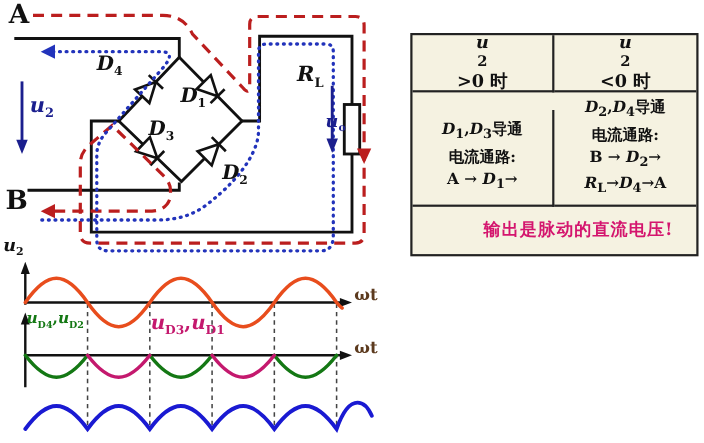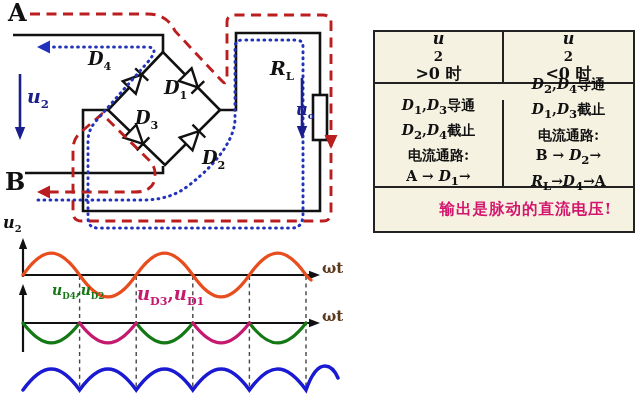--- a/index.html
+++ b/index.html
@@ -121,35 +121,33 @@
   <span class="lbl" style="left:88px;top:50px;font-size:18px;"><i>D</i><sub>4</sub></span>
   <span class="lbl" style="left:164px;top:79px;font-size:18px;"><i>D</i><sub>1</sub></span>
   <span class="lbl" style="left:135px;top:109px;font-size:18px;"><i>D</i><sub>3</sub></span>
   <span class="lbl" style="left:202px;top:149px;font-size:18px;"><i>D</i><sub>2</sub></span>
   <span class="lbl" style="left:270px;top:59px;font-size:19px;text-align:center;"><i>R</i><sub>L</sub></span>
   <span class="lbl navy" style="left:256px;top:102px;font-size:16px;margin-left:40px;"><i>u</i><sub>o</sub></span>
 
   <span class="lbl" style="left:3px;top:215px;font-size:16px;"><i>u</i><sub>2</sub></span>
   <span class="lbl omega" style="left:322px;top:261px;font-size:15px;">ωt</span>
   <span class="lbl omega" style="left:322px;top:309px;font-size:15px;">ωt</span>
-  <span class="lbl green" style="left:52px;top:283px;font-size:14px;"><i>u</i><sub>D4</sub>,<i>u</i><sub>D2</sub></span>
+  <span class="lbl green" style="left:24px;top:283px;font-size:14px;"><i>u</i><sub>D4</sub>,<i>u</i><sub>D2</sub></span>
   <span class="lbl magenta" style="left:137px;top:285px;font-size:18px;"><i>u</i><sub>D3</sub>,<i>u</i><sub>D1</sub></span>
 
   <div class="tbl">
     <div class="cell hdr left"><i>u</i><sub>2</sub>&gt;0 时</div>
     <div class="cell hdr"><i>u</i><sub>2</sub>&lt;0 时</div>
     <div class="cell body-cell left">
       <div><i>D</i><sub>1</sub>,<i>D</i><sub>3</sub>导通</div>
-      <div><i>D</i><sub>2</sub>,<i>D</i><sub>4</sub>截止</div>
       <div>电流通路:</div>
       <div>A → <i>D</i><sub>1</sub>→</div>
     </div>
     <div class="cell body-cell">
       <div><i>D</i><sub>2</sub>,<i>D</i><sub>4</sub>导通</div>
-      <div><i>D</i><sub>1</sub>,<i>D</i><sub>3</sub>截止</div>
       <div>电流通路:</div>
       <div>B → <i>D</i><sub>2</sub>→</div>
       <div><i>R</i><sub>L</sub>→<i>D</i><sub>4</sub>→A</div>
     </div>
     <div class="footer">输出是脉动的直流电压!</div>
   </div>
 
 </div>
 
 </body></html>

